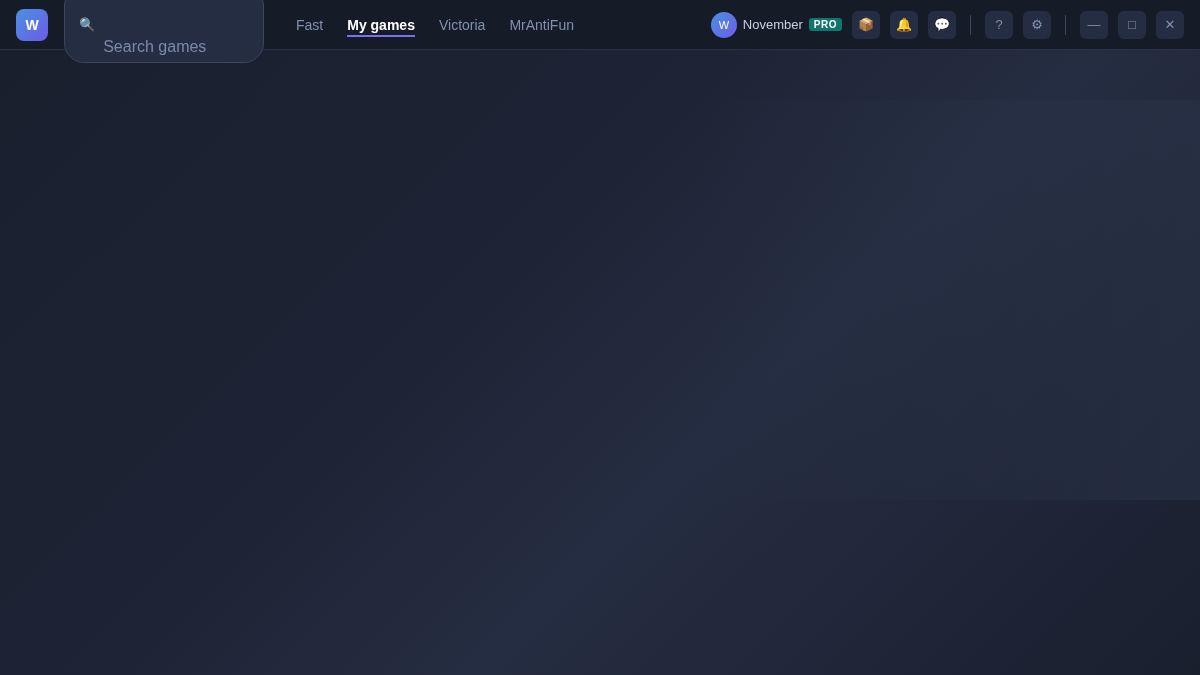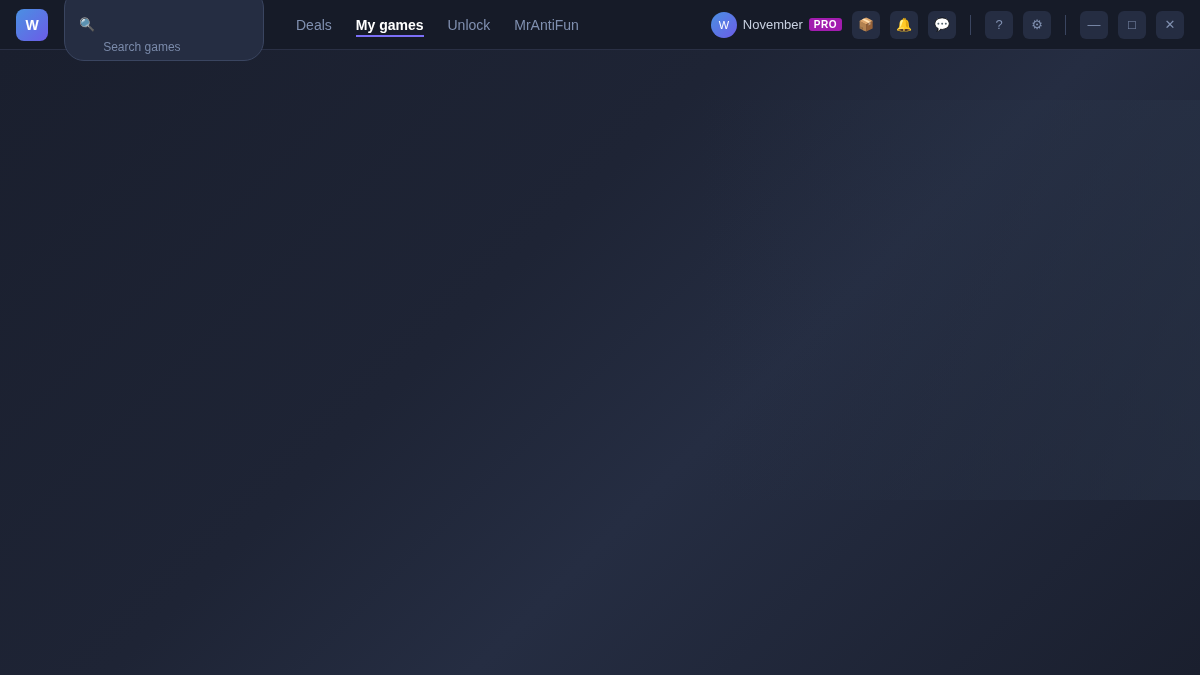--- a/index.html
+++ b/index.html
@@ -103,21 +103,21 @@
       height: 26px;
       background: linear-gradient(135deg, #4a90e2, #6c5ce7);
       border-radius: 50%;
       display: flex;
       align-items: center;
       justify-content: center;
       font-size: 11px;
       color: white;
     }
     .pro-badge {
-      background: #a21caf;
+      background: #0f766e;
       color: white;
       font-size: 10px;
       font-weight: 700;
       padding: 1px 5px;
       border-radius: 3px;
       letter-spacing: 0.5px;
     }
     .header-icon {
       width: 28px;
       height: 28px;
@@ -523,26 +523,26 @@
   </style>
 </head>
 <body>
 
 <div class="header">
   <div class="logo">
     <span>W</span>
   </div>
   <div class="search-bar">
     <span>🔍</span>
-    <span style="font-size:12px;margin-top:45px;">Search games</span>
+    <span style="font-size:16px;margin-top:45px;">Search games</span>
   </div>
   <nav class="nav-links">
-    <span class="nav-link">Deals</span>
+    <span class="nav-link">Fast</span>
     <span class="nav-link active">My games</span>
-    <span class="nav-link">Unlock</span>
+    <span class="nav-link">Victoria</span>
     <span class="nav-link">MrAntiFun</span>
   </nav>
   <div class="header-right">
     <div class="user-badge">
       <div class="user-avatar">W</div>
       <span>November</span>
       <span class="pro-badge">PRO</span>
     </div>
     <div class="header-icon">📦</div>
     <div class="header-icon">🔔</div>

